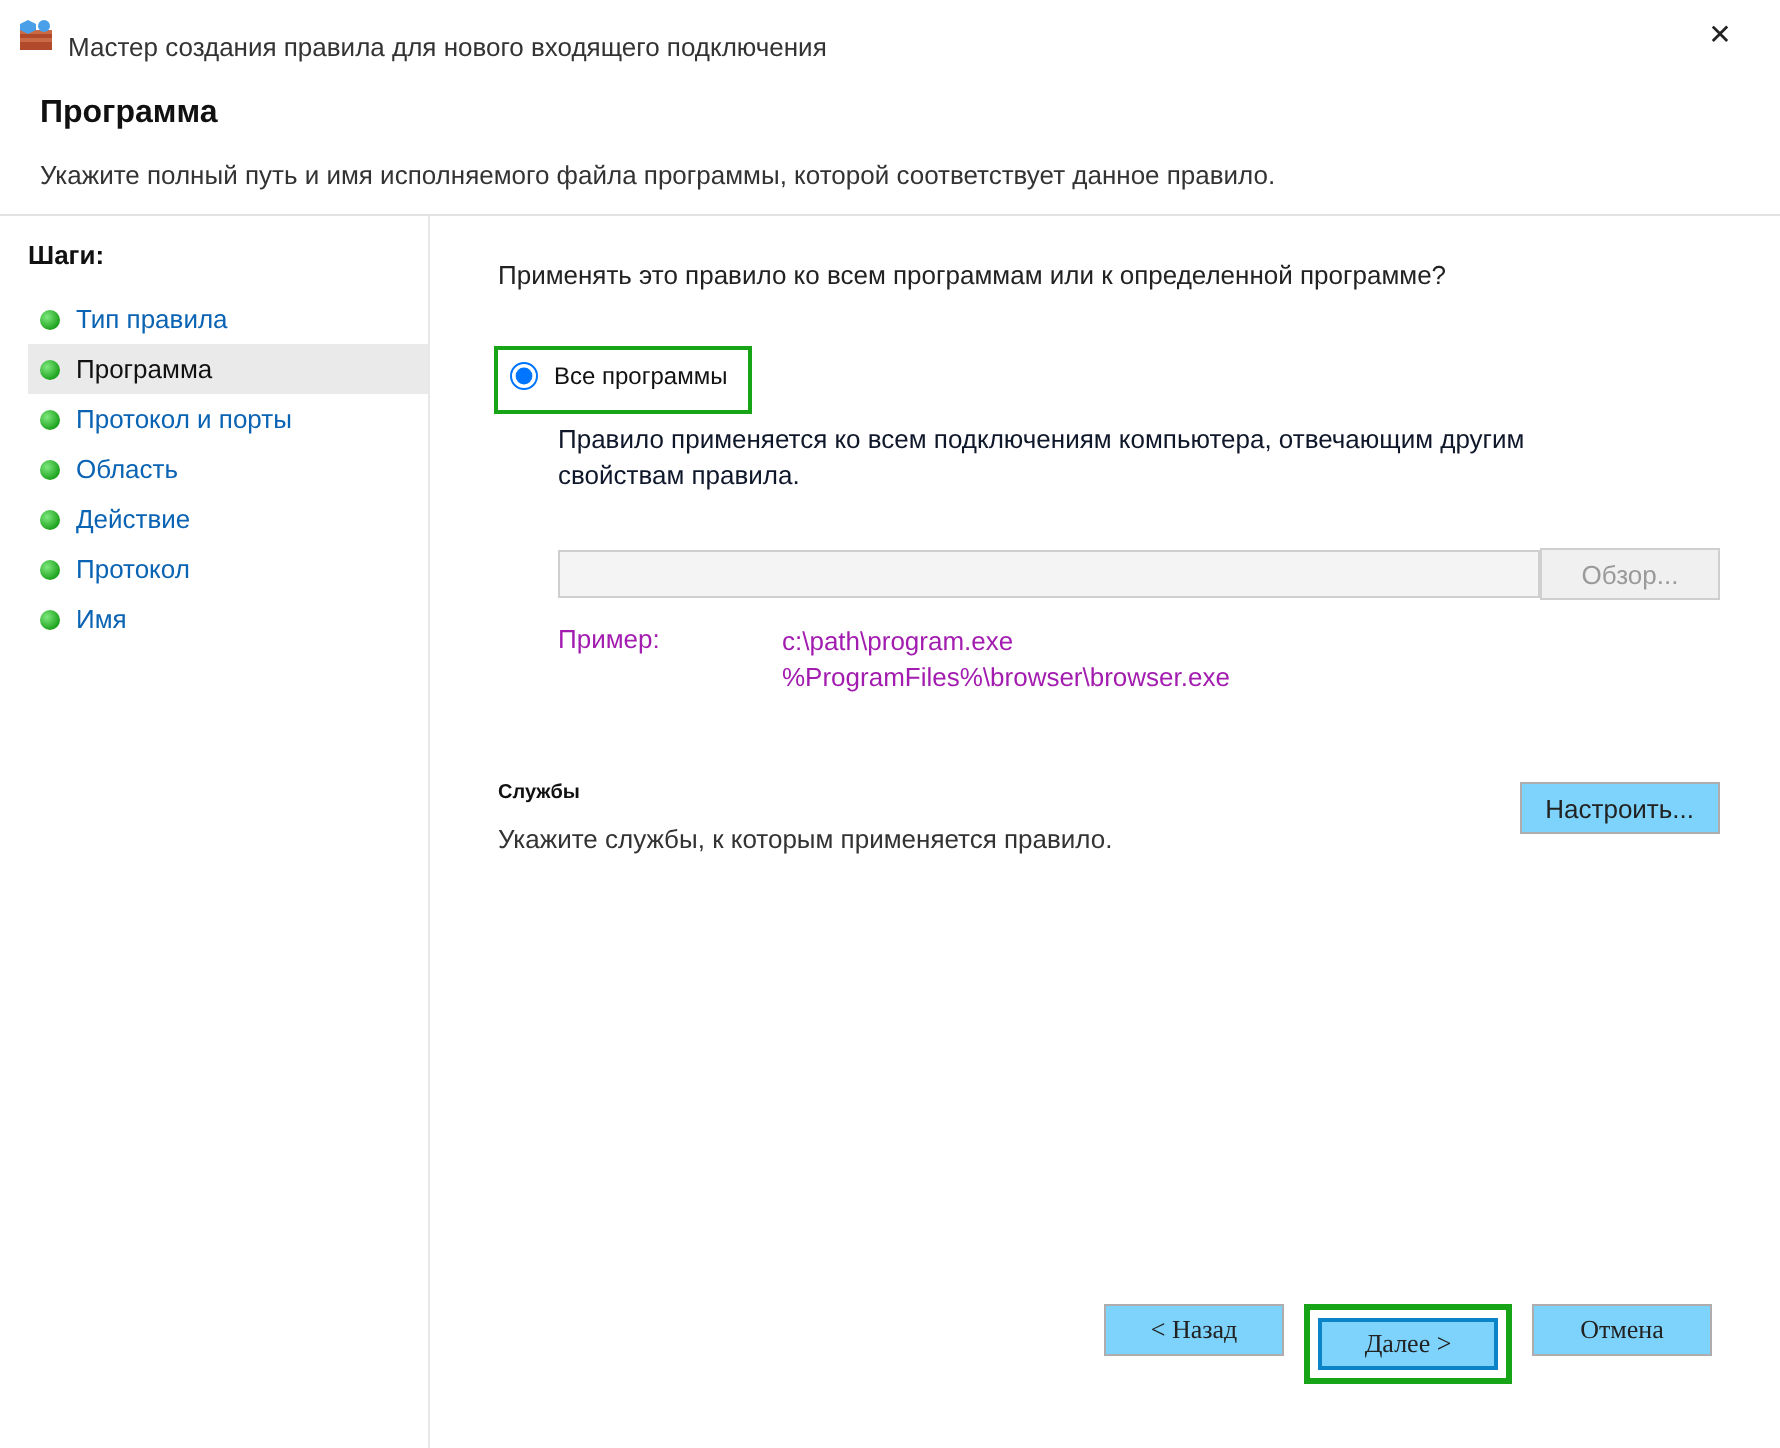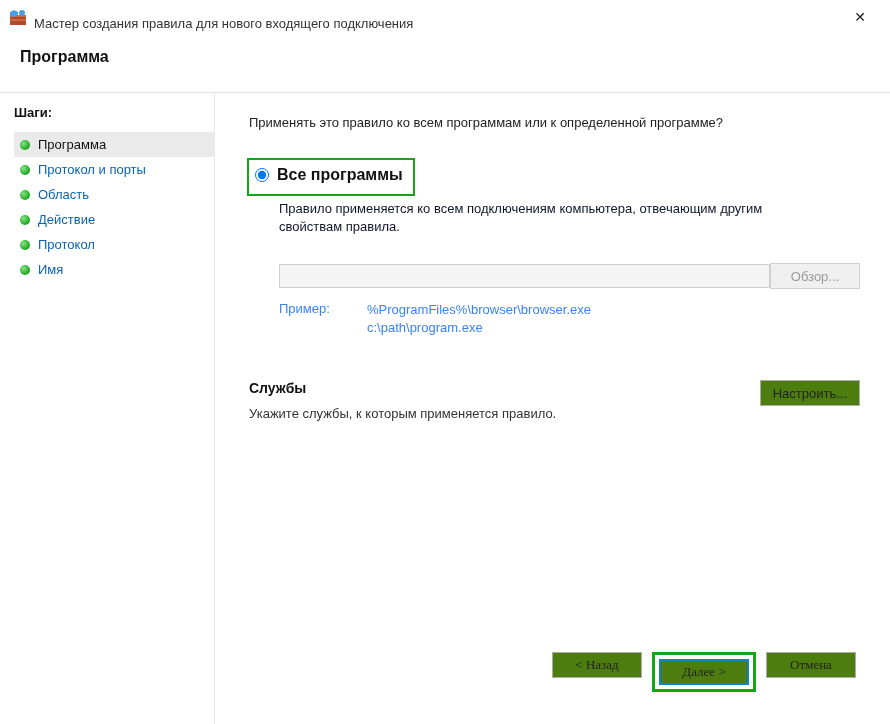--- a/index.html
+++ b/index.html
@@ -106,23 +106,23 @@
   .radio-row {
     display: flex;
     align-items: center;
     margin-bottom: 4px;
   }
   .radio-row input[type="radio"] {
     margin: 0 8px 0 4px;
     width: 14px; height: 14px;
   }
   .radio-label {
-    font-weight: 700;
-    color: #111;
-    font-size: 16px;
+    font-weight: 400;
+    color: #111;
+    font-size: 12px;
   }
   .highlight-box {
     border: 2px solid #17a517;
     padding: 6px 10px 6px 2px;
     display: inline-flex;
     align-items: center;
     margin-left: -2px;
   }
   .desc-text {
     color: #0f172a;
@@ -142,51 +142,51 @@
     background: #f4f4f4;
     border: 1px solid #cfcfcf;
     padding: 2px 6px;
     font-size: 13px;
     color: #555;
   }
   .btn {
     height: 26px;
     min-width: 90px;
     border: 1px solid #adadad;
-    background: #4d7c0f;
+    background: #7dd3fc;
     font-size: 13px;
     font-family: inherit;
     color: #222;
     padding: 0 12px;
     cursor: default;
   }
   .btn:disabled {
     color: #9a9a9a;
     background: #f0f0f0;
     border-color: #cfcfcf;
   }
   .example-row {
     display: flex;
     margin: 6px 0 0 30px;
-    color: #3b82f6;
-    gap: 28px;
+    color: #a21caf;
+    gap: 52px;
   }
   .example-row .ex-label { min-width: 60px; }
   .example-row .ex-vals { line-height: 1.35; }
   .services-block {
     margin-top: 44px;
     display: flex;
     align-items: flex-start;
     justify-content: space-between;
     gap: 20px;
   }
   .services-left .services-heading {
     font-weight: 700;
     color: #111;
-    font-size: 14px;
+    font-size: 10px;
     margin-bottom: 10px;
   }
   .services-left .services-desc {
     color: #333;
   }
   .footer-buttons {
     margin-top: auto;
     display: flex;
     justify-content: flex-end;
     gap: 10px;
@@ -220,27 +220,32 @@
         <path d="M4 1 L8 3 L8 6 L4 8 L0 6 L0 3 Z" fill="#4aa0e8"></path>
         <circle cx="12" cy="4" r="3" fill="#4aa0e8"></circle>
       </svg>
     </span>
     <span class="title-text">Мастер создания правила для нового входящего подключения</span>
     <div class="close-btn">✕</div>
   </div>
 
   <div class="header-section">
     <div class="page-title">Программа</div>
+    <div class="page-subtitle">Укажите полный путь и имя исполняемого файла программы, которой соответствует данное правило.</div>
   </div>
 
   <div class="content-row">
 
     <div class="sidebar">
       <div class="sidebar-heading">Шаги:</div>
 
+      <div class="step-item">
+        <span class="bullet"></span>
+        <span>Тип правила</span>
+      </div>
       <div class="step-item active">
         <span class="bullet"></span>
         <span>Программа</span>
       </div>
       <div class="step-item">
         <span class="bullet"></span>
         <span>Протокол и порты</span>
       </div>
       <div class="step-item">
         <span class="bullet"></span>
@@ -276,22 +281,22 @@
 
 
       <div class="path-row">
         <input class="path-input" type="text" disabled="" value="" style="">
         <button class="btn" disabled="">Обзор...</button>
       </div>
 
       <div class="example-row">
         <div class="ex-label">Пример:</div>
         <div class="ex-vals">
+          <div>c:\path\program.exe</div>
           <div>%ProgramFiles%\browser\browser.exe</div>
-          <div>c:\path\program.exe</div>
         </div>
       </div>
 
       <div class="services-block">
         <div class="services-left">
           <div class="services-heading">Службы</div>
           <div class="services-desc">Укажите службы, к которым применяется правило.</div>
         </div>
         <button class="btn">Настроить...</button>
       </div>

